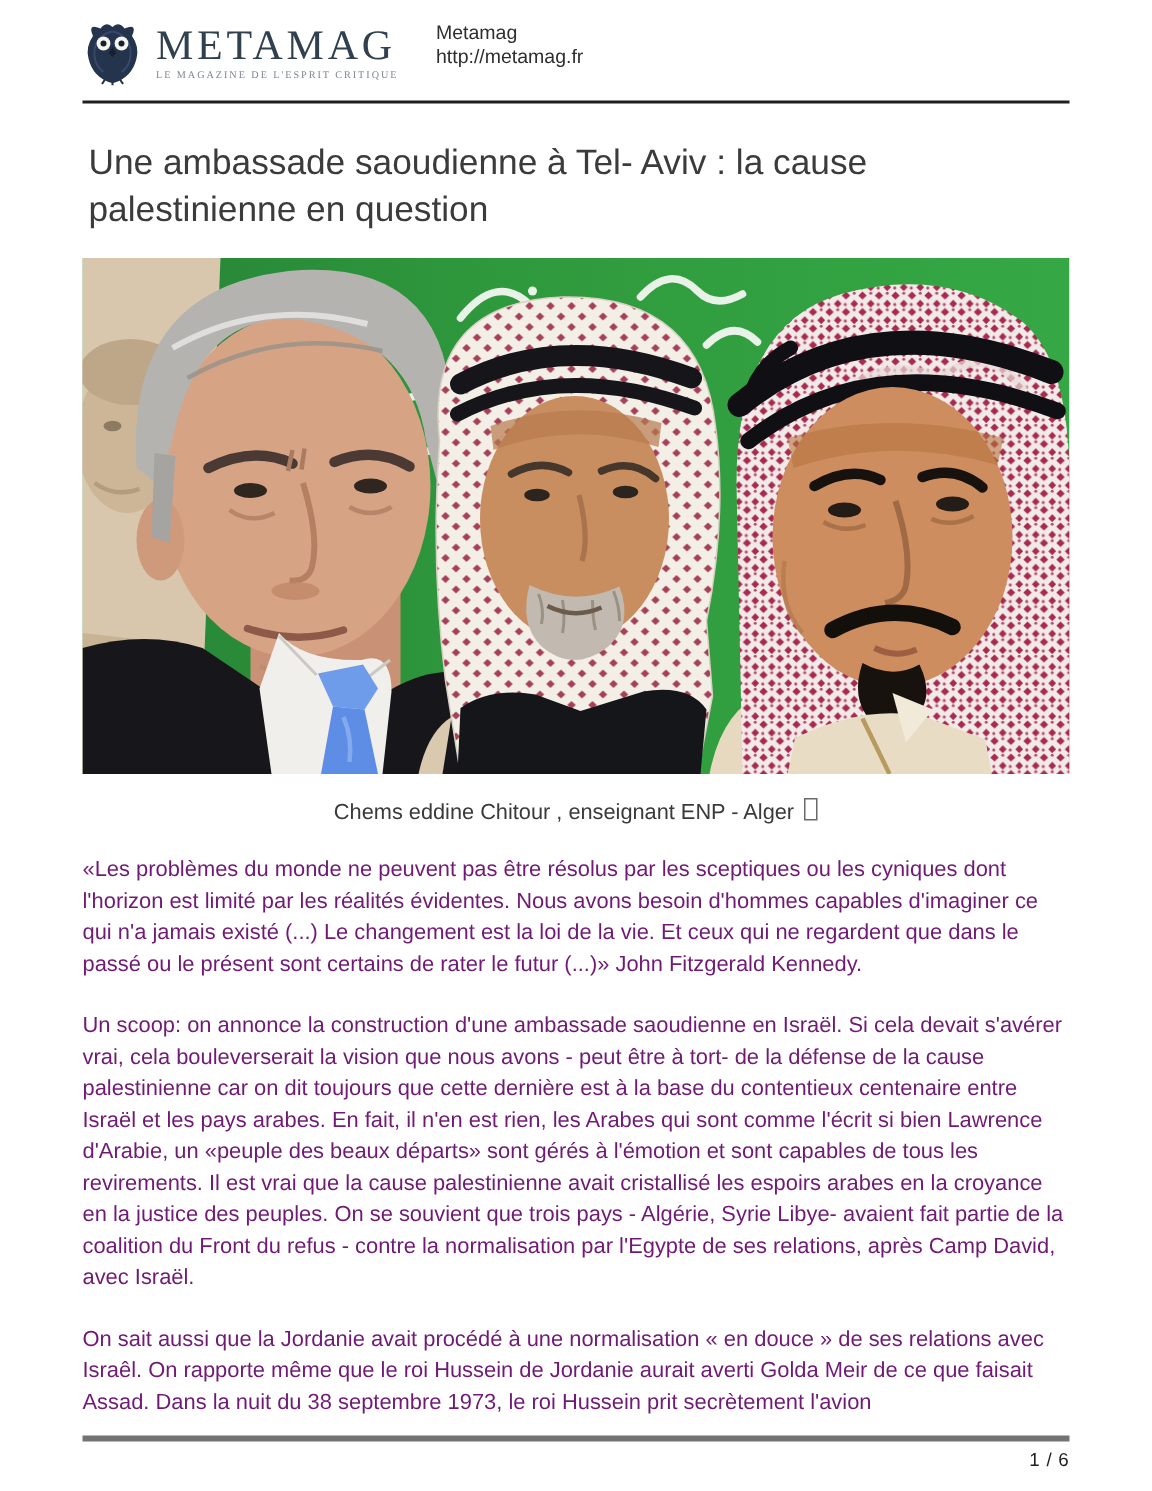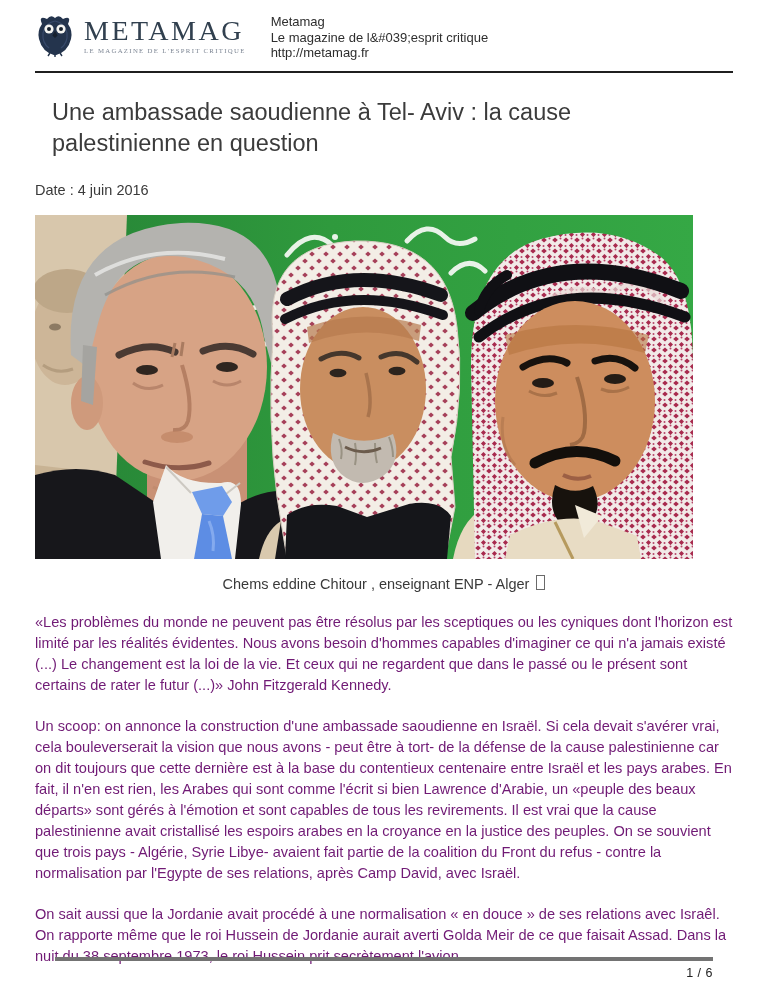--- a/index.html
+++ b/index.html
@@ -1,31 +1,31 @@
 <!DOCTYPE html>
 <html><head>
 <meta charset="utf-8">
 <style>
   html,body { margin:0; padding:0; background:#ffffff; }
   body { width:768px; height:994px; font-family:"Liberation Sans", sans-serif; color:#3a3a3a; }
   .page { position:relative; width:768px; height:994px; overflow:hidden; background:#fff; }
-  .content { padding:0 35px; }
+  .content { padding:0 55px; }
 
   
   .header { display:flex; align-items:flex-start; margin-top:13px; }
   .logo-block { display:flex; align-items:center; }
   .owl { width:40px; height:44px; flex:0 0 auto; }
   .brand-text { margin-left:9px; display:flex; flex-direction:column; }
   .brand-name { font-family:"Liberation Serif", serif; font-size:28px; letter-spacing:2.5px; color:#31404f; line-height:28px; }
   .brand-tagline { font-family:"Liberation Serif", serif; font-size:6.8px; letter-spacing:1.3px; color:#7d8694; margin-top:2px; }
   .site-info { margin-left:25px; font-size:13px; line-height:15.5px; color:#2e2e2e; padding-top:1px; }
   .rule-top { border:none; border-top:2px solid #1f1f1f; margin:10px 0 0; }
 
   
-  .title { font-size:23.5px; font-weight:400; line-height:31px; color:#3b3b3b; margin:24px 17px 0; }
+  .title { font-size:23.5px; font-weight:400; line-height:31px; color:#3b3b3b; margin:24px 4px 0; }
   .date { margin-top:23px; font-size:14.5px; }
   .photo-figure { margin:17px 0 0; width:658px; height:344px; line-height:0; }
   .photo-figure svg { display:block; }
   .caption { margin-top:16px; font-size:14.5px;text-align:center; }
   .tofu { display:inline-block; width:7px; height:13px; border:1px solid #6a6a6a; margin-left:7px; vertical-align:-1px; }
   .body-text p { font-size:14.6px; line-height:21px; margin:20px 0 0; color:#701a75; }
 
   
   .footer { position:absolute; left:55px; right:55px; top:957px; border-top:4px solid #737373; }
   .page-indicator { text-align:right; font-size:12.5px; color:#222; padding-top:5px; letter-spacing:0.5px; }
@@ -49,30 +49,28 @@
           <path d="M20,18 l2.6,4.4 -2.6,2.6 -2.6,-2.6 z" fill="#16202e"></path>
           <path d="M15,40 l-2,3 M20,41 l0,3 M25,40 l2,3" stroke="#24344d" stroke-width="1.4"></path>
         </svg>
         <div class="brand-text">
           <span class="brand-name">METAMAG</span>
           <span class="brand-tagline">LE MAGAZINE DE L'ESPRIT CRITIQUE</span>
         </div>
       </div>
       <div class="site-info">
         <div>Metamag</div>
-        <div>Le magazine de l&amp;#039;esprit critique</div>
         <div>http://metamag.fr</div>
       </div>
     </div>
 
     <hr class="rule-top">
 
     <h1 class="title">Une ambassade saoudienne à Tel- Aviv : la cause palestinienne en question</h1>
 
-    <div class="date">Date : 4 juin 2016</div>
 
     <div class="photo-figure">
       <svg width="658" height="344" viewBox="0 0 658 344" aria-hidden="true">
         <defs>
           <linearGradient id="gGreen" x1="0" y1="0" x2="1" y2="0">
             <stop offset="0" stop-color="#268336"></stop>
             <stop offset="0.45" stop-color="#2f9a3d"></stop>
             <stop offset="1" stop-color="#35a845"></stop>
           </linearGradient>
           <pattern id="kefSparse" width="14" height="14" patternUnits="userSpaceOnUse">

